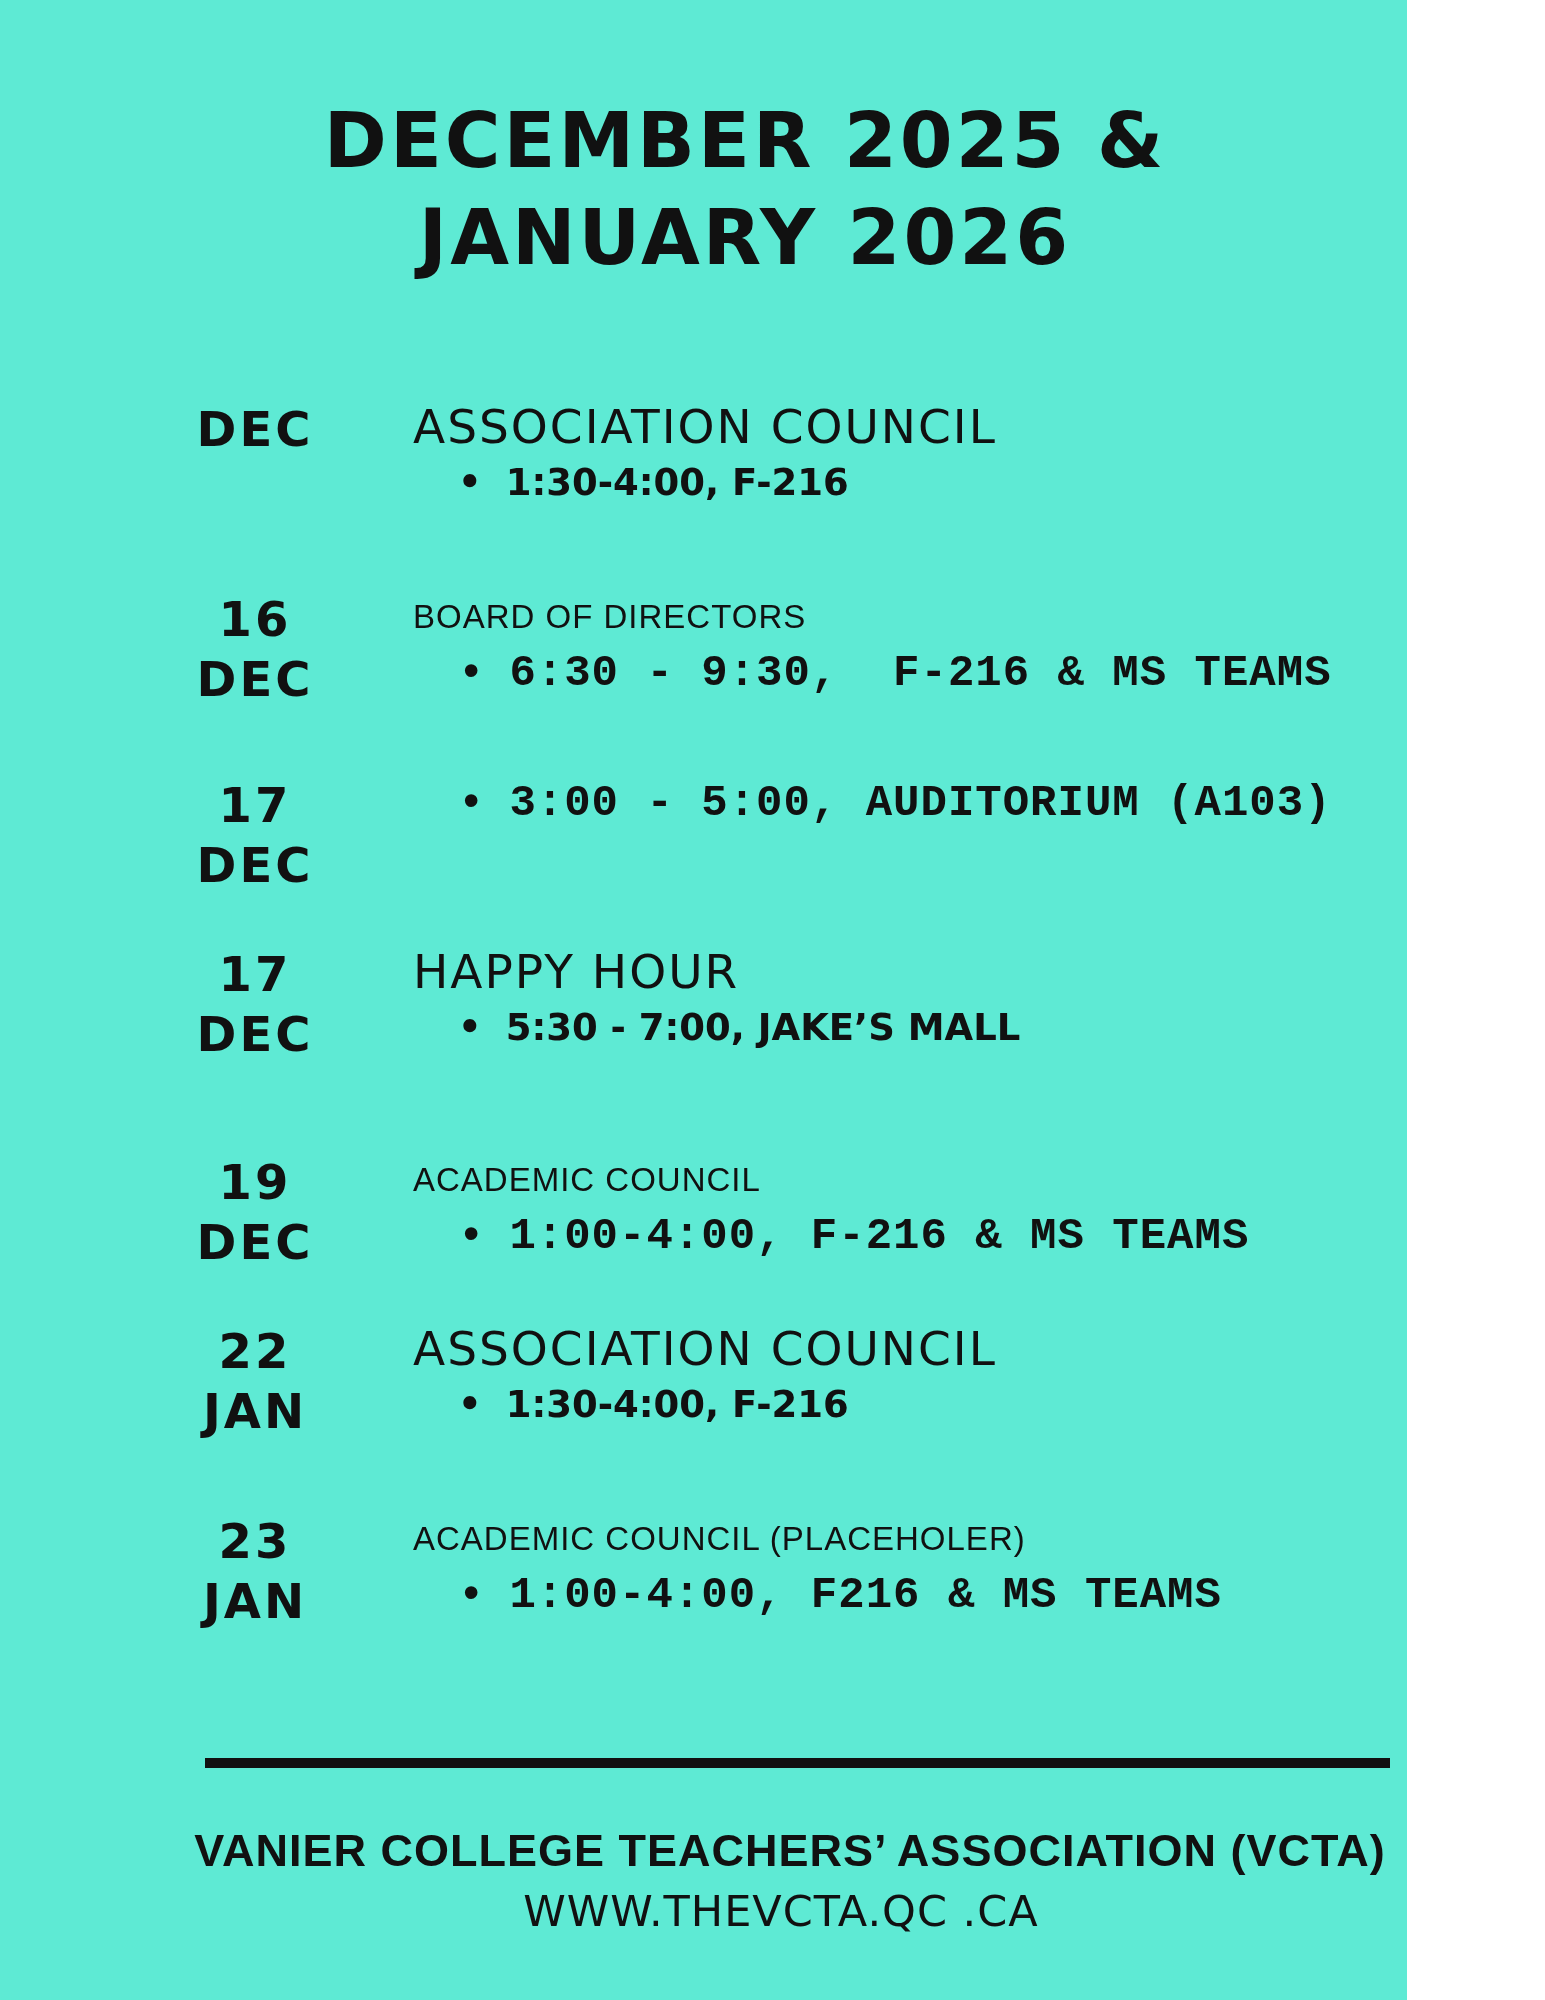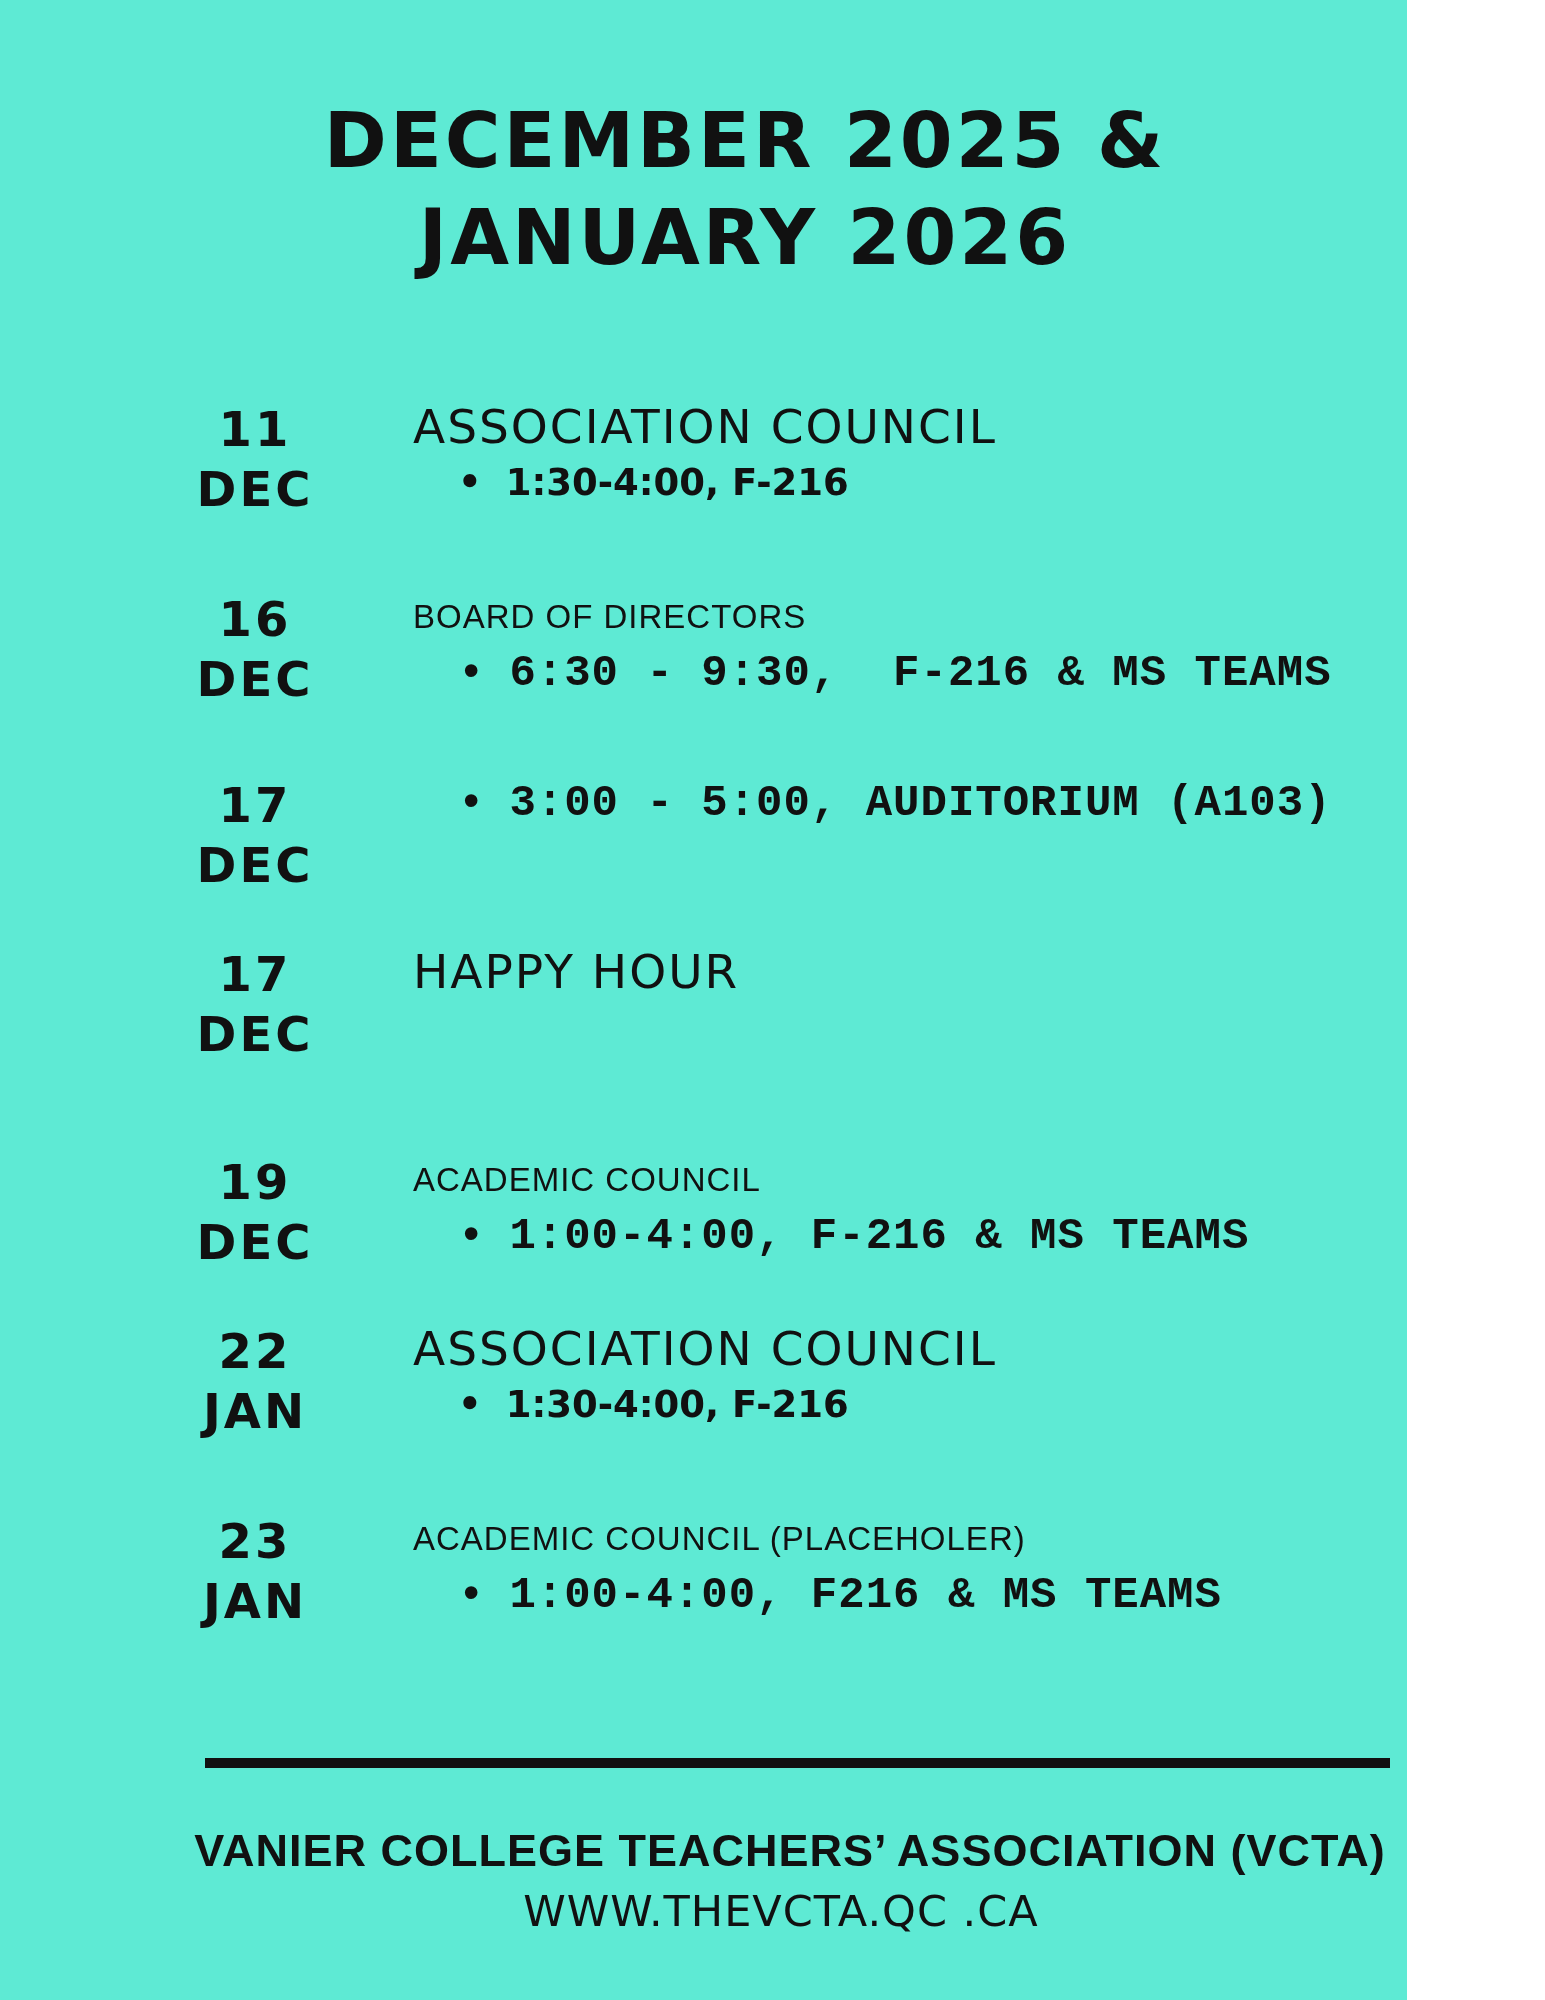--- a/index.html
+++ b/index.html
@@ -119,21 +119,20 @@
 
 <div class="page">
 
   <div class="title-block">
     <div class="title-line">DECEMBER 2025 &amp;</div>
     <div class="title-line">JANUARY 2026</div>
   </div>
 
   <div class="event-row row-wide" style="top:399px">
     <div class="event-date">
-      <div>11</div>
       <div>DEC</div>
     </div>
     <div class="event-body">
       <div class="event-title">ASSOCIATION COUNCIL</div>
       <div class="event-detail"><span class="bullet">•</span><span>1:30-4:00, F-216</span></div>
     </div>
   </div>
 
   <div class="event-row row-cond" style="top:589px">
     <div class="event-date">
@@ -156,20 +155,21 @@
     </div>
   </div>
 
   <div class="event-row row-wide" style="top:944px">
     <div class="event-date">
       <div>17</div>
       <div>DEC</div>
     </div>
     <div class="event-body">
       <div class="event-title">HAPPY HOUR</div>
+      <div class="event-detail"><span class="bullet">•</span><span>5:30 - 7:00, JAKE’S MALL</span></div>
     </div>
   </div>
 
   <div class="event-row row-cond" style="top:1152px">
     <div class="event-date">
       <div>19</div>
       <div>DEC</div>
     </div>
     <div class="event-body">
       <div class="event-title">ACADEMIC COUNCIL</div>

